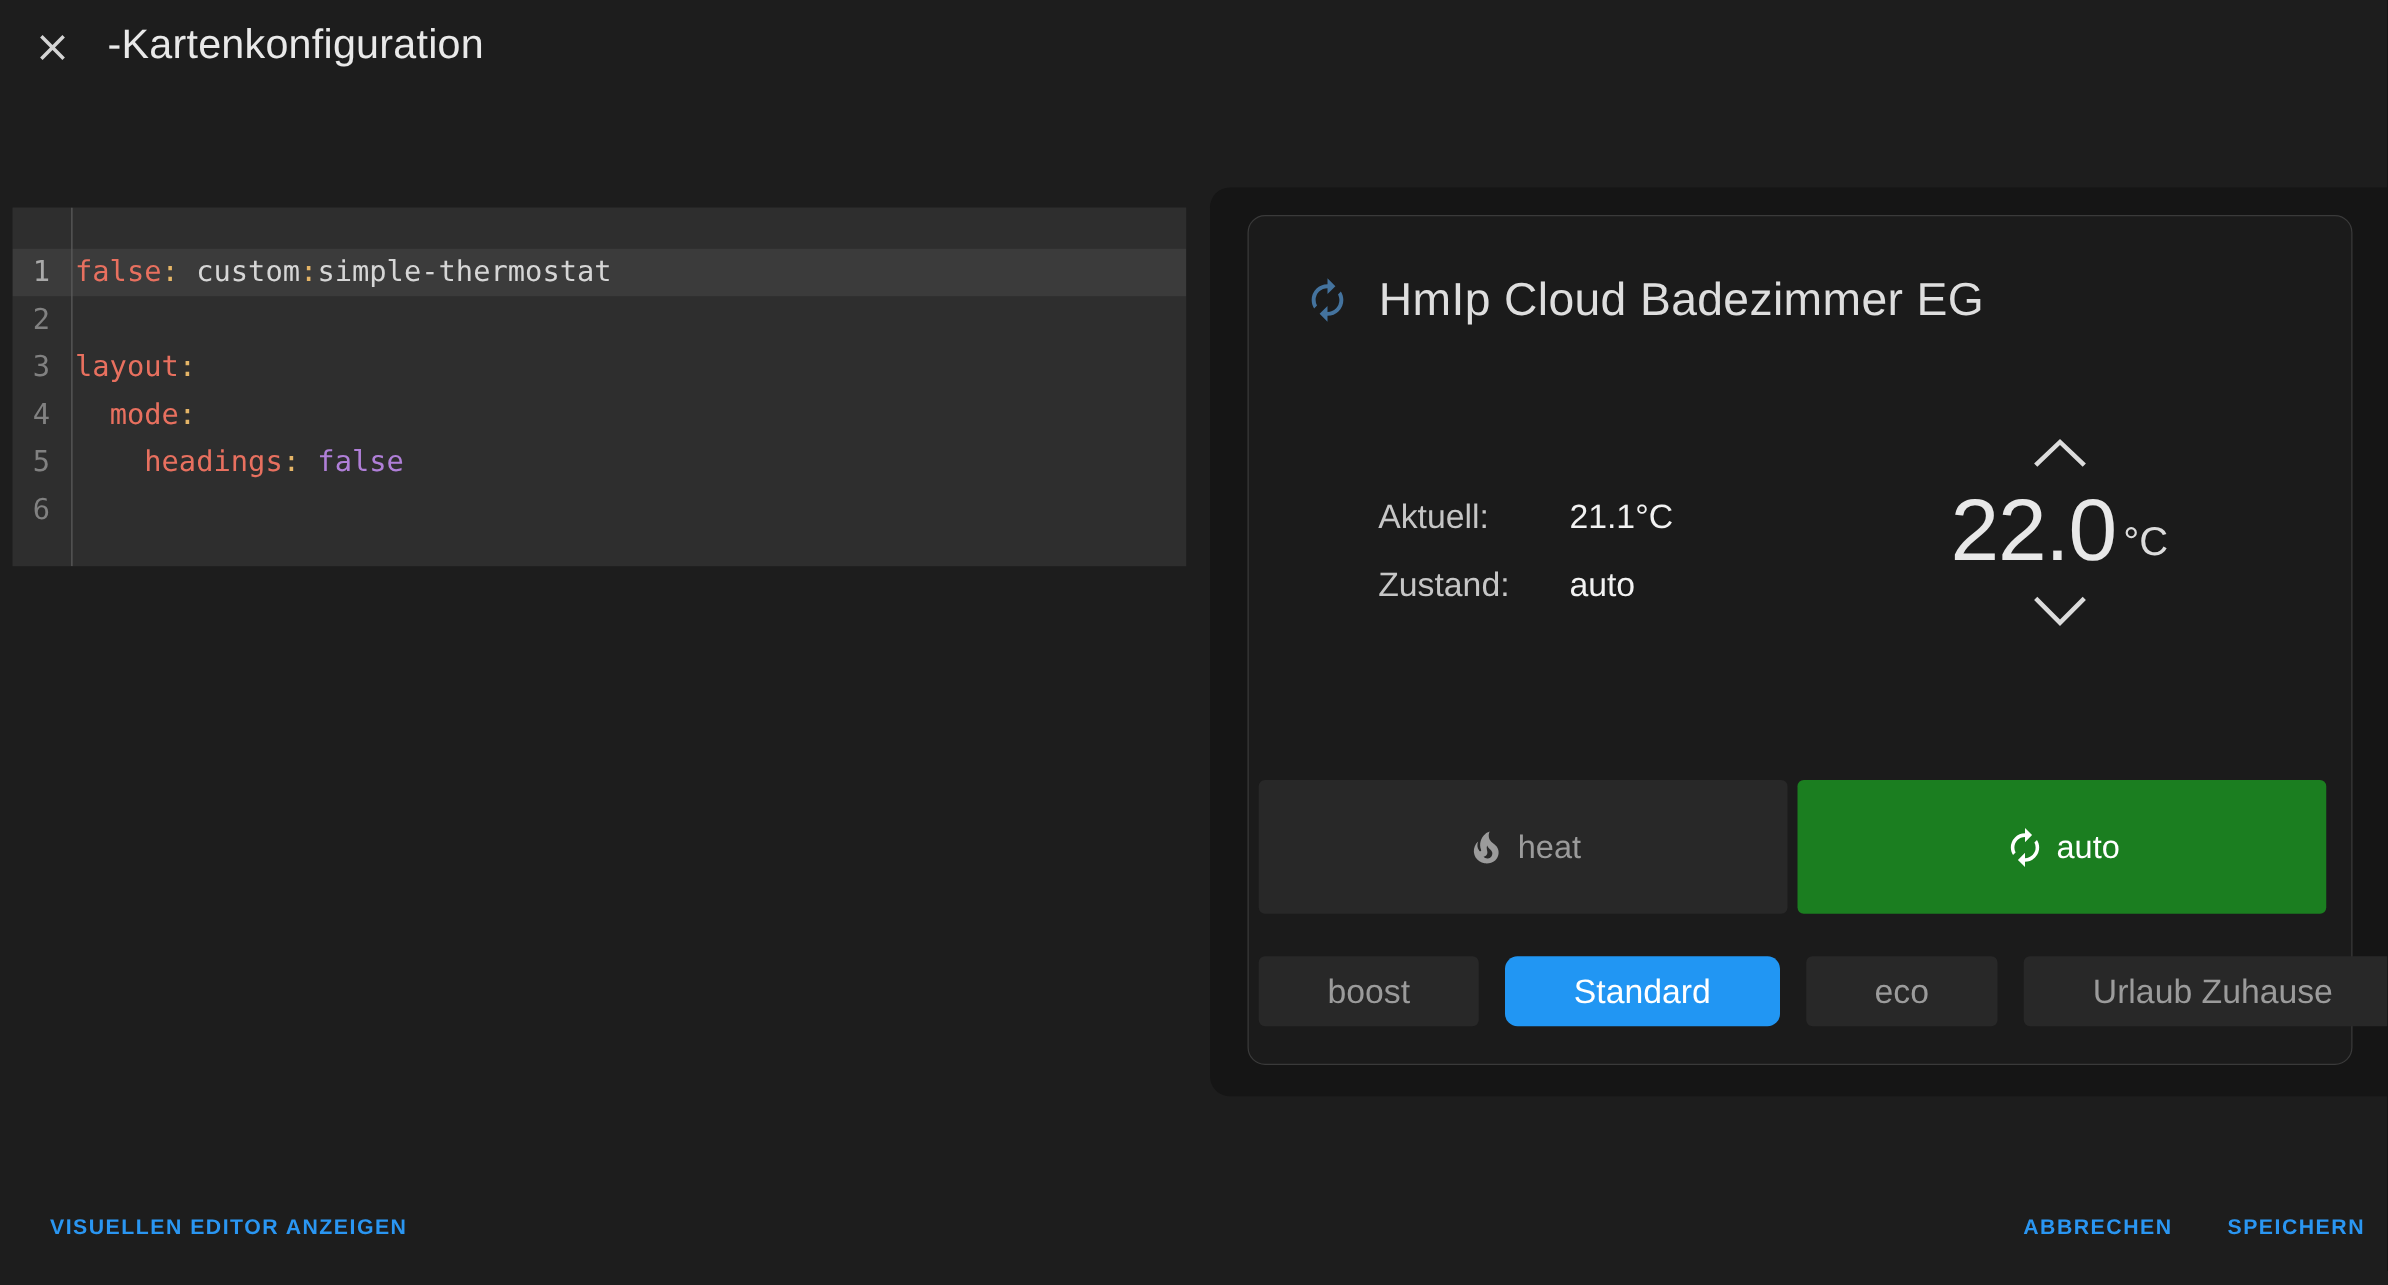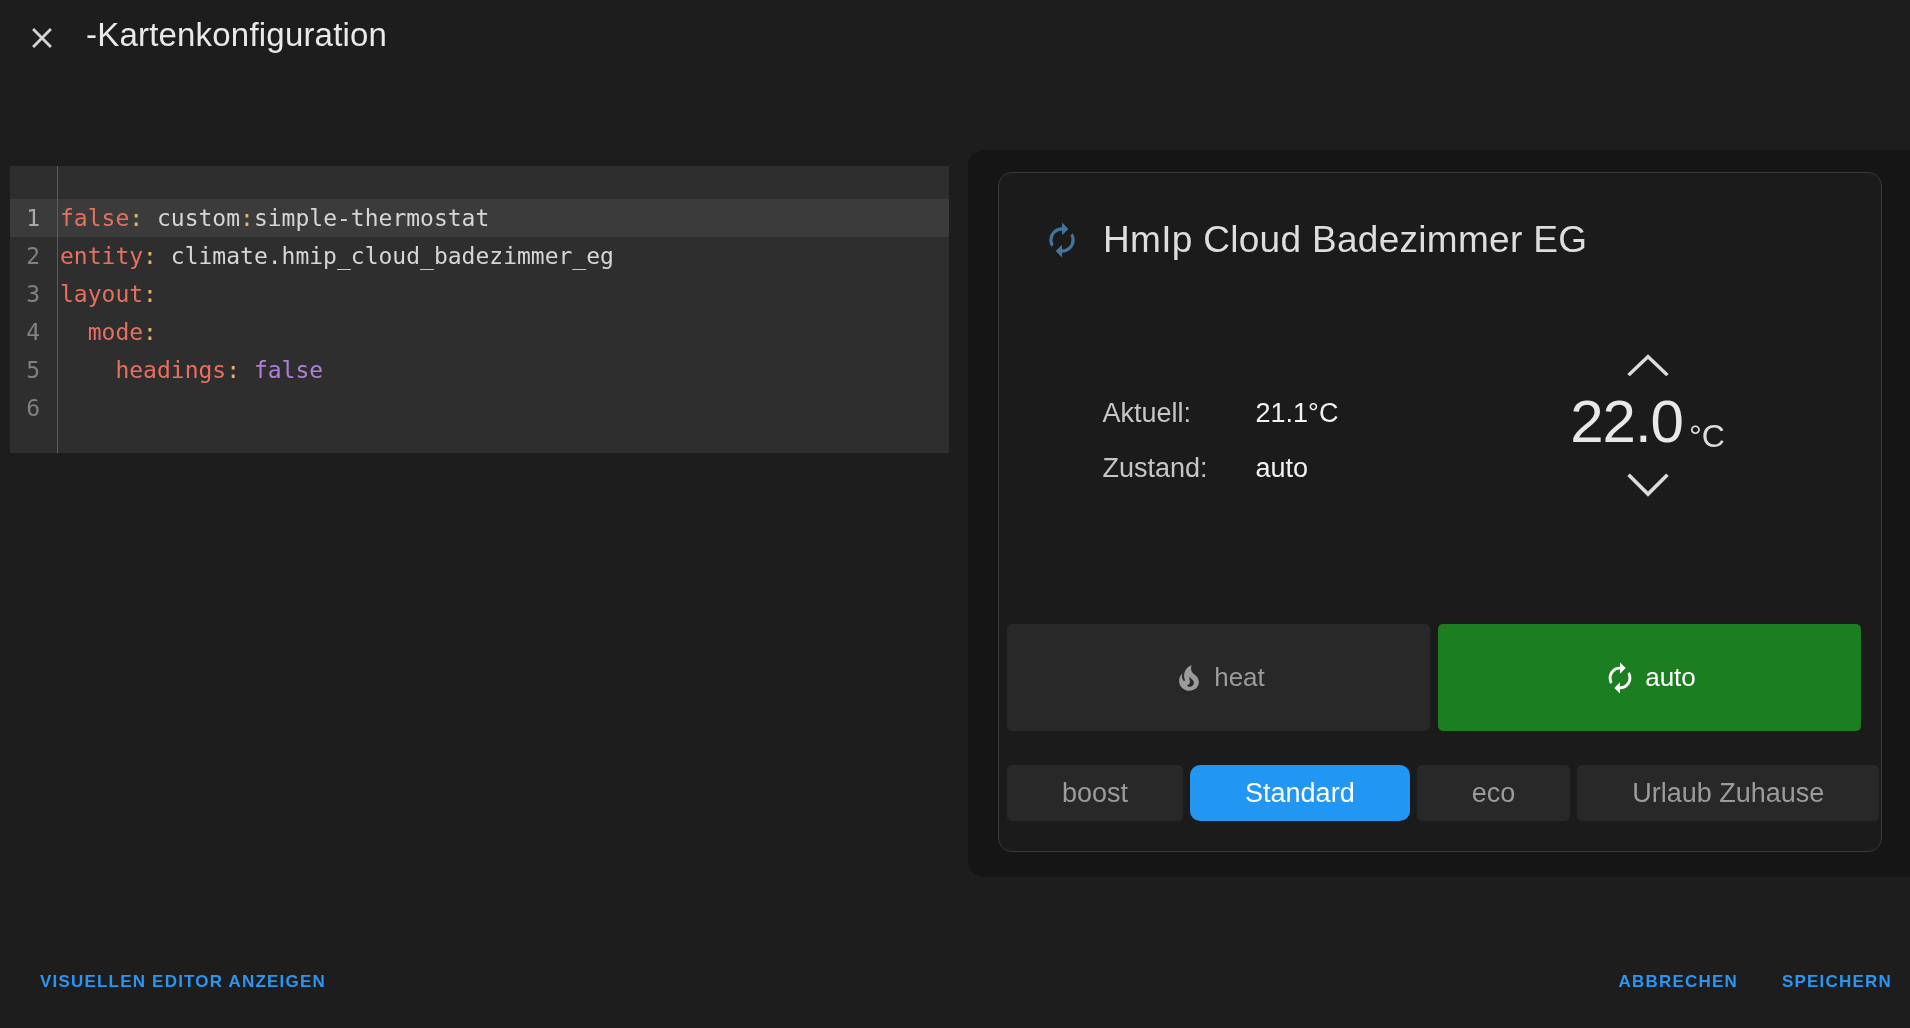--- a/index.html
+++ b/index.html
@@ -53,34 +53,34 @@
   .body-half { flex:1 1 0; display:flex; align-items:center; justify-content:center; }
 
   .sensors { display:grid; grid-template-columns:153px auto; row-gap:24px; font-size:27px; margin-top:30px; }
   .sensor-label { color:#c6c6c6; }
   .sensor-value { color:#f2f2f2; font-weight:500; }
 
   .temp-control { display:flex; flex-direction:column; align-items:center; }
   .step-btn { background:none; border:none; cursor:pointer; color:#dcdcdc; padding:6px 14px; line-height:0; }
   .step-btn svg { width:44px; height:28px; fill:currentColor; }
   .temp-display { display:flex; align-items:flex-start; margin:6px 0 10px 0; }
-  .temp-value { font-size:60px; font-weight:400; color:#e8e8e8; line-height:1; letter-spacing:-1px; }
+  .temp-value { font-size:70px; font-weight:400; color:#e8e8e8; line-height:1; letter-spacing:-1px; }
   .temp-unit { font-size:32px; color:#dcdcdc; margin:26px 0 0 6px; }
 
   .modes { display:flex; gap:8px; margin-top:50px; flex:0 0 auto; }
   .mode-btn {
     flex:1 1 0; height:107px; border:none; border-radius:5px; cursor:pointer;
     background:#282828; color:#9b9b9b; display:flex; flex-direction:row;
     align-items:center; justify-content:center; gap:8px; font-family:inherit;
   }
   .mode-btn svg { width:34px; height:34px; fill:currentColor; }
   .mode-btn .mode-label { font-size:26px; }
   .mode-btn.active { color:#ffffff; }
 
-  .presets { display:flex; gap:7px; margin-top:34px; flex:0 0 auto; }
+  .presets { display:flex; gap:21px; margin-top:34px; flex:0 0 auto; }
   .preset-btn {
     height:56px; border:none; border-radius:5px; cursor:pointer; white-space:nowrap;
     background:#282828; color:#9b9b9b; font-size:27px; padding:0 55px; font-family:inherit;
   }
   .preset-btn.active { color:#ffffff; border-radius:10px; }
 
   
   .footer-btn {
     background:none; border:none; cursor:pointer;
     font-family:inherit; font-size:17px; font-weight:700; letter-spacing:1.2px;
@@ -97,21 +97,21 @@
     <button class="close-btn">
       <svg viewBox="0 0 24 24">
           <path d="M19 6.41 17.59 5 12 10.59 6.41 5 5 6.41 10.59 12 5 17.59 6.41 19 12 13.41 17.59 19 19 17.59 13.41 12Z"></path>
         </svg>
     </button>
     <h1 class="dlg-title">-Kartenkonfiguration</h1>
   </div>
 
   <div class="editor" id="editor">
       <div class="code-line active"><span class="gutter">1</span><span class="code-text"><span style="color: rgb(232, 112, 95);">false</span><span style="color: rgb(229, 181, 103);">:</span><span style="color: rgb(214, 214, 214);"> custom</span><span style="color: rgb(229, 181, 103);">:</span><span style="color: rgb(214, 214, 214); text-align: center;">simple-thermostat</span></span></div>
-      <div class="code-line"><span class="gutter">2</span><span class="code-text"><span style="color: rgb(232, 112, 95);">entity</span><span style="color: rgb(229, 181, 103);">:</span><span style="color: rgb(214, 214, 214);"> climate.hmip_cloud_badezimmer_eg</span></span></div>
+      <div class="code-line"><span class="gutter">2</span></div>
       <div class="code-line"><span class="gutter">3</span><span class="code-text"><span style="color: rgb(232, 112, 95);">layout</span><span style="color: rgb(229, 181, 103);">:</span></span></div>
       <div class="code-line"><span class="gutter">4</span><span class="code-text"><span style="color: rgb(214, 214, 214);">  </span><span style="color: rgb(232, 112, 95);">mode</span><span style="color: rgb(229, 181, 103);">:</span></span></div>
       <div class="code-line"><span class="gutter">5</span><span class="code-text"><span style="color: rgb(214, 214, 214);">    </span><span style="color: rgb(232, 112, 95);">headings</span><span style="color: rgb(229, 181, 103);">:</span><span style="color: rgb(214, 214, 214);"> </span><span style="color: rgb(176, 127, 216);">false</span></span></div>
       <div class="code-line"><span class="gutter">6</span><span class="code-text"></span></div>
     </div>
 
   <div class="preview">
     <div class="thermo-card">
 
       <div class="card-header">

